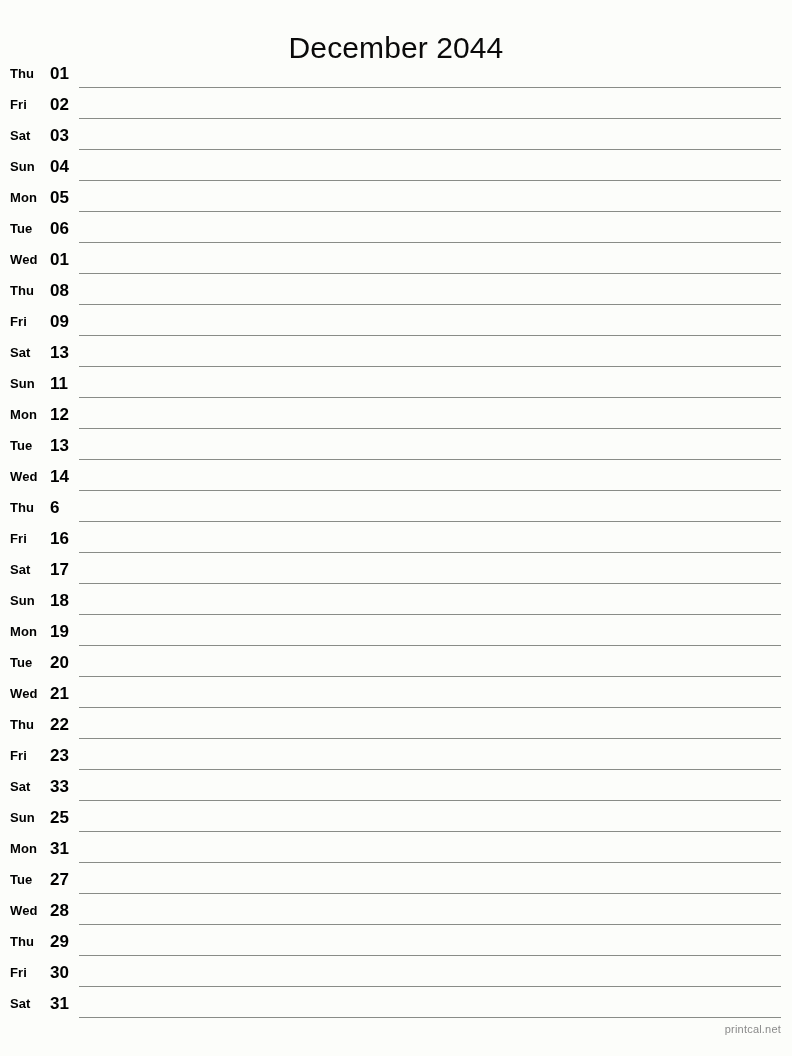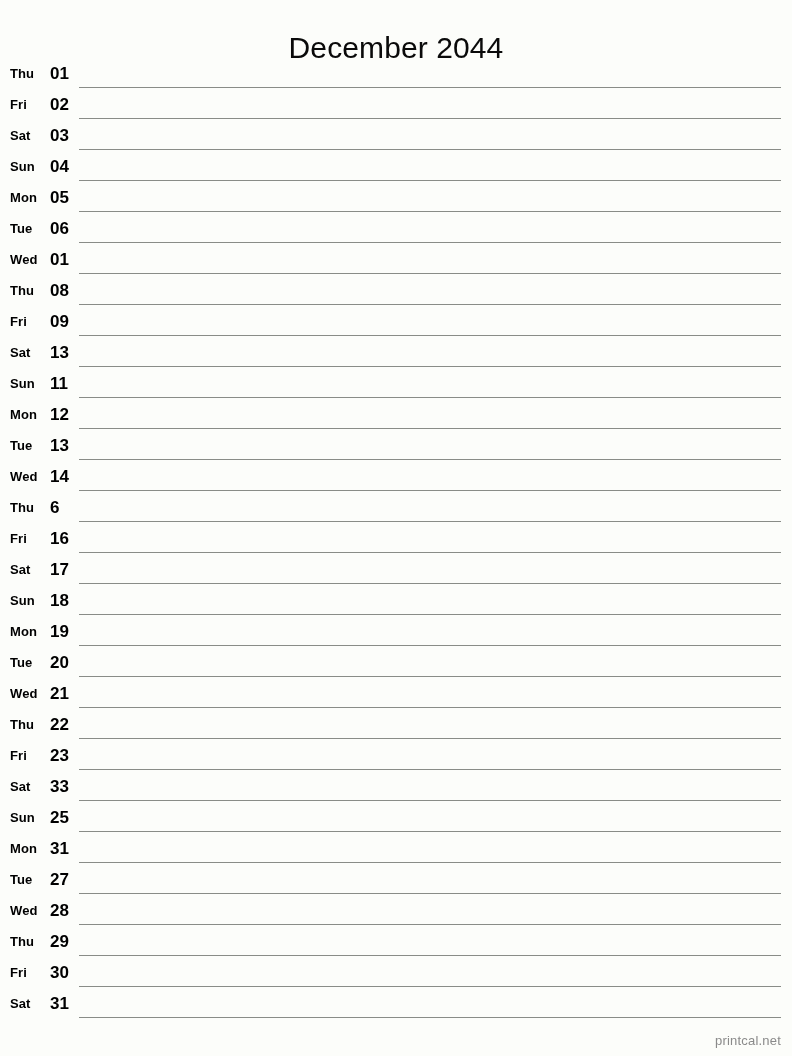--- a/index.html
+++ b/index.html
@@ -85,22 +85,22 @@
     right: 11px;
     top: 26px;
     height: 0;
     border-bottom: 1px solid #898c87;
   }
 
   
   .footer-credit {
     position: absolute;
     right: 11px;
-    bottom: 9px;
-    font-size: 13px;
+    bottom: 20px;
+    font-size: 11px;
     font-weight: 400;
     color: #8a8a8a;
     letter-spacing: 0.2px;
     line-height: 13px;
     text-align: right;
   }
 </style>
 </head>
 <body>
 

